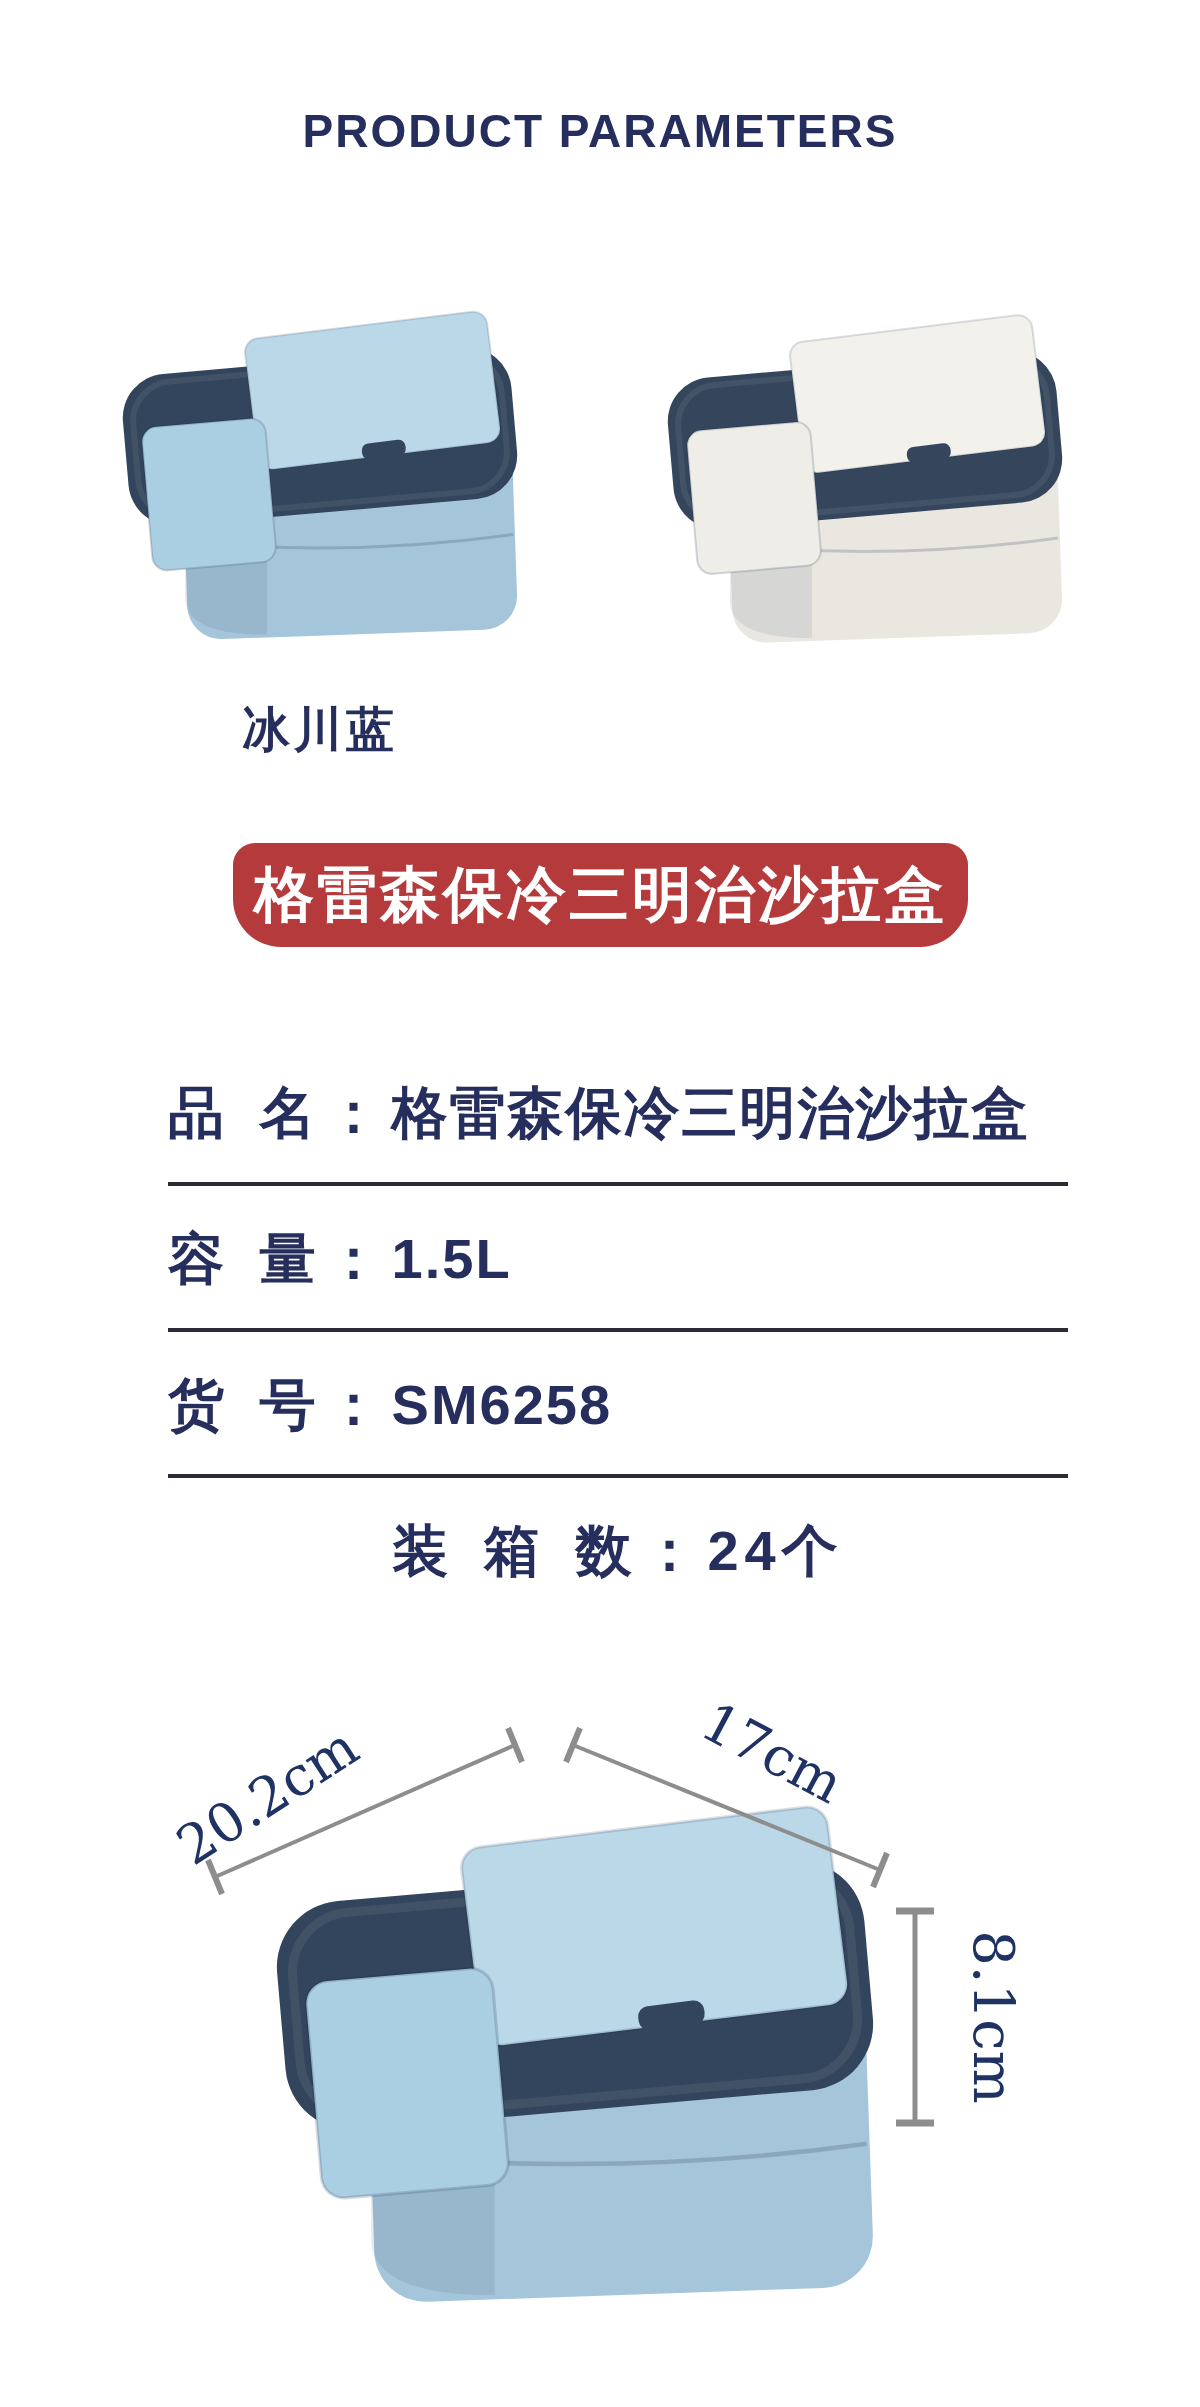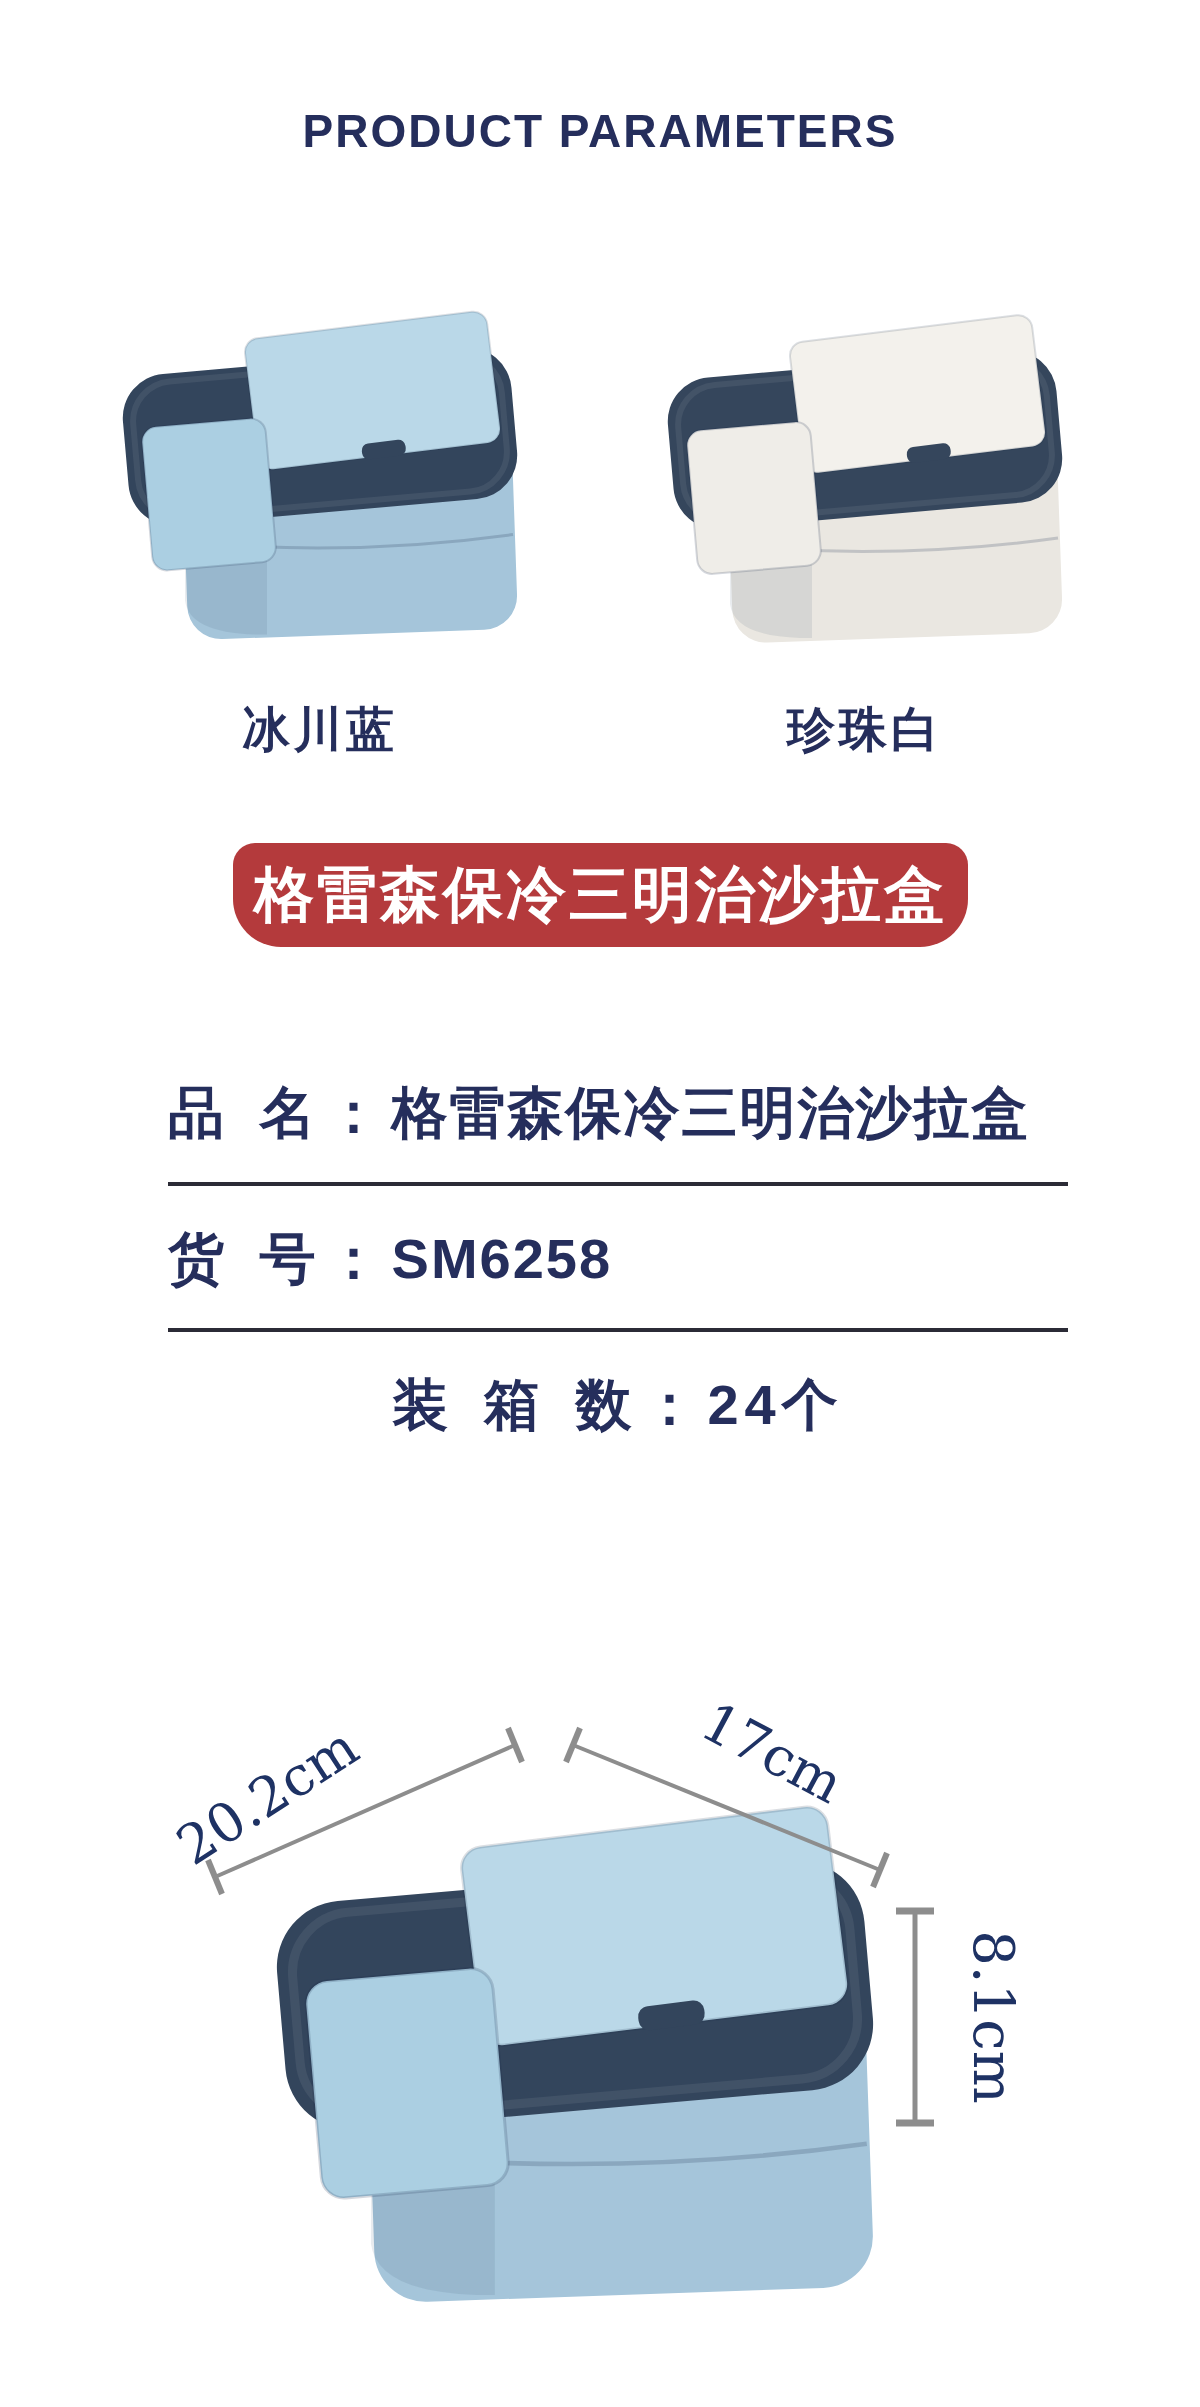--- a/index.html
+++ b/index.html
@@ -108,29 +108,31 @@
         <use href="#bento"></use>
       </svg>
   </div>
   <div class="figure" style="left: 650px; top: 306px; --body: #eae7e1; --lid: #35465c; --panel: #f3f1ec; --clip: #efede8;">
     <svg width="430" height="340" viewBox="0 0 430 340">
         <use href="#bento"></use>
       </svg>
   </div>
 
   <div class="variant-label left">冰川蓝</div>
-  <div class="variant-label right">珍珠白</div>
 
   <div class="banner">
     <span class="banner-text">格雷森保冷三明治沙拉盒</span>
   </div>
 
   <div class="spec-list">
     <div class="spec-row">
       <span class="spec-label">品 名：</span><span class="spec-value">格雷森保冷三明治沙拉盒</span>
+    </div>
+    <div class="spec-row">
+      <span class="spec-label">容 量：</span><span class="spec-value">1.5L</span>
     </div>
     <div class="spec-row">
       <span class="spec-label">货 号：</span><span class="spec-value">SM6258</span>
     </div>
     <div class="spec-row">
       <span class="spec-label">装 箱 数：</span><span class="spec-value">24个</span>
     </div>
   </div>
 
   <div class="dim-figure">

